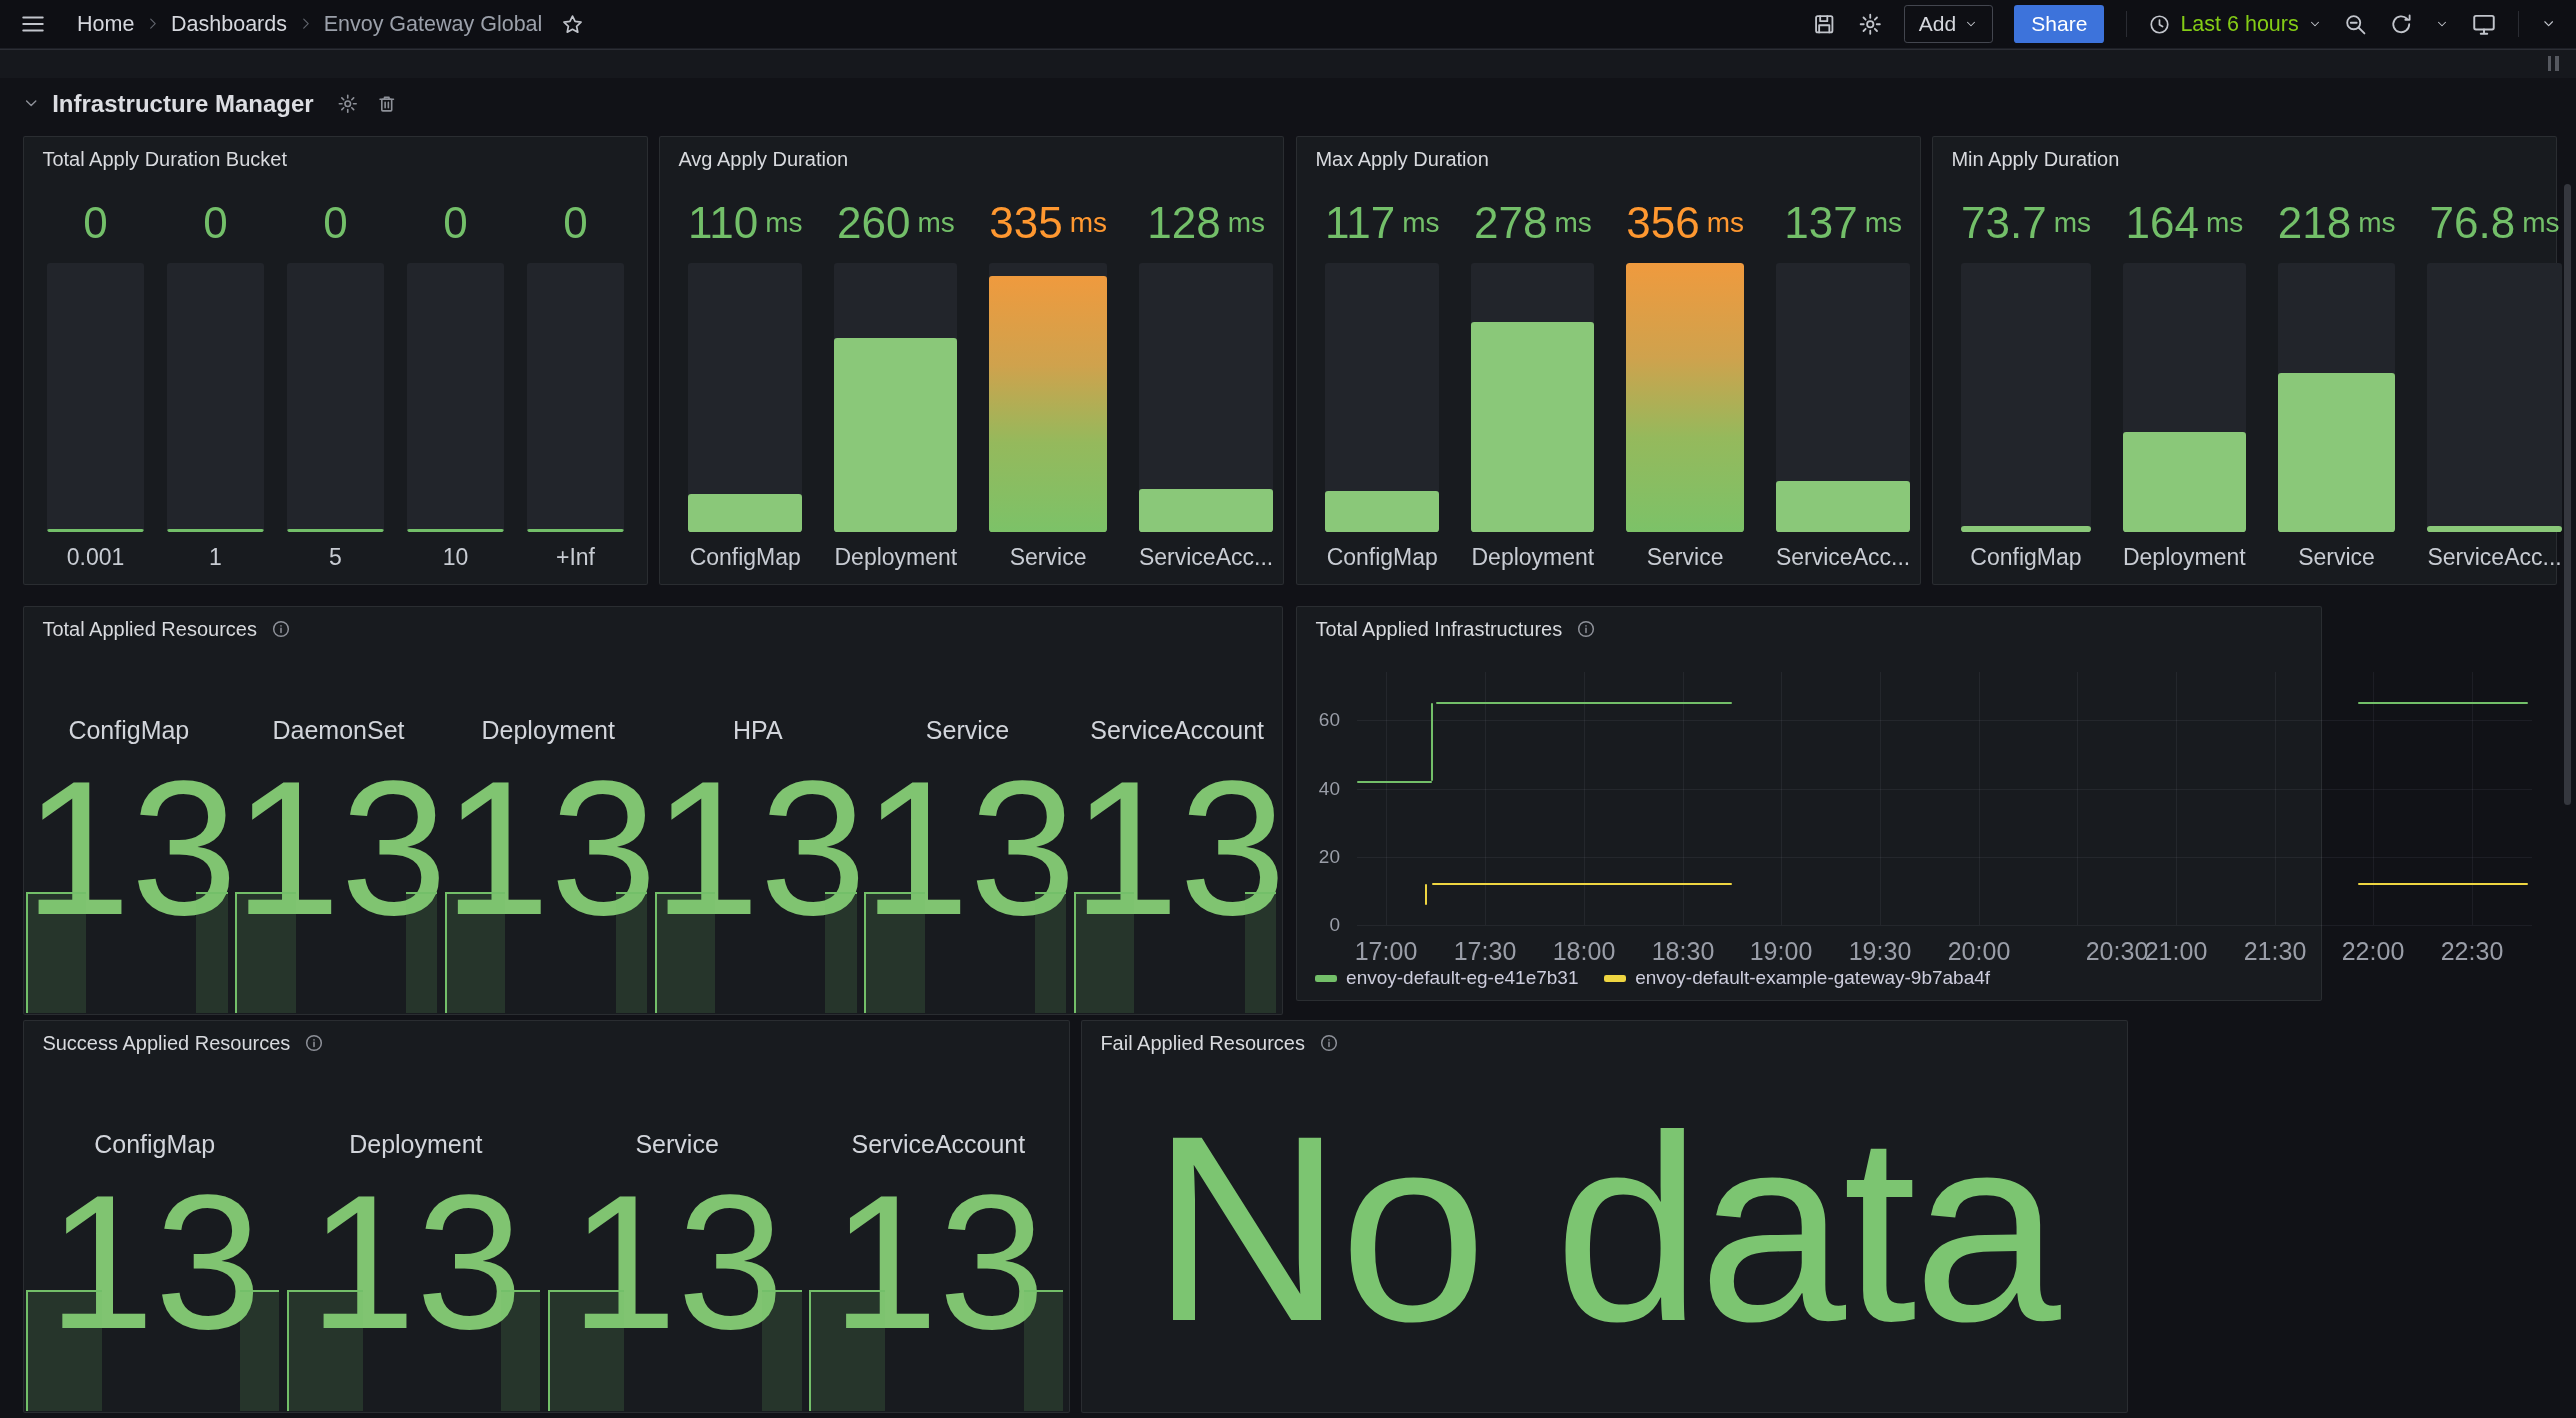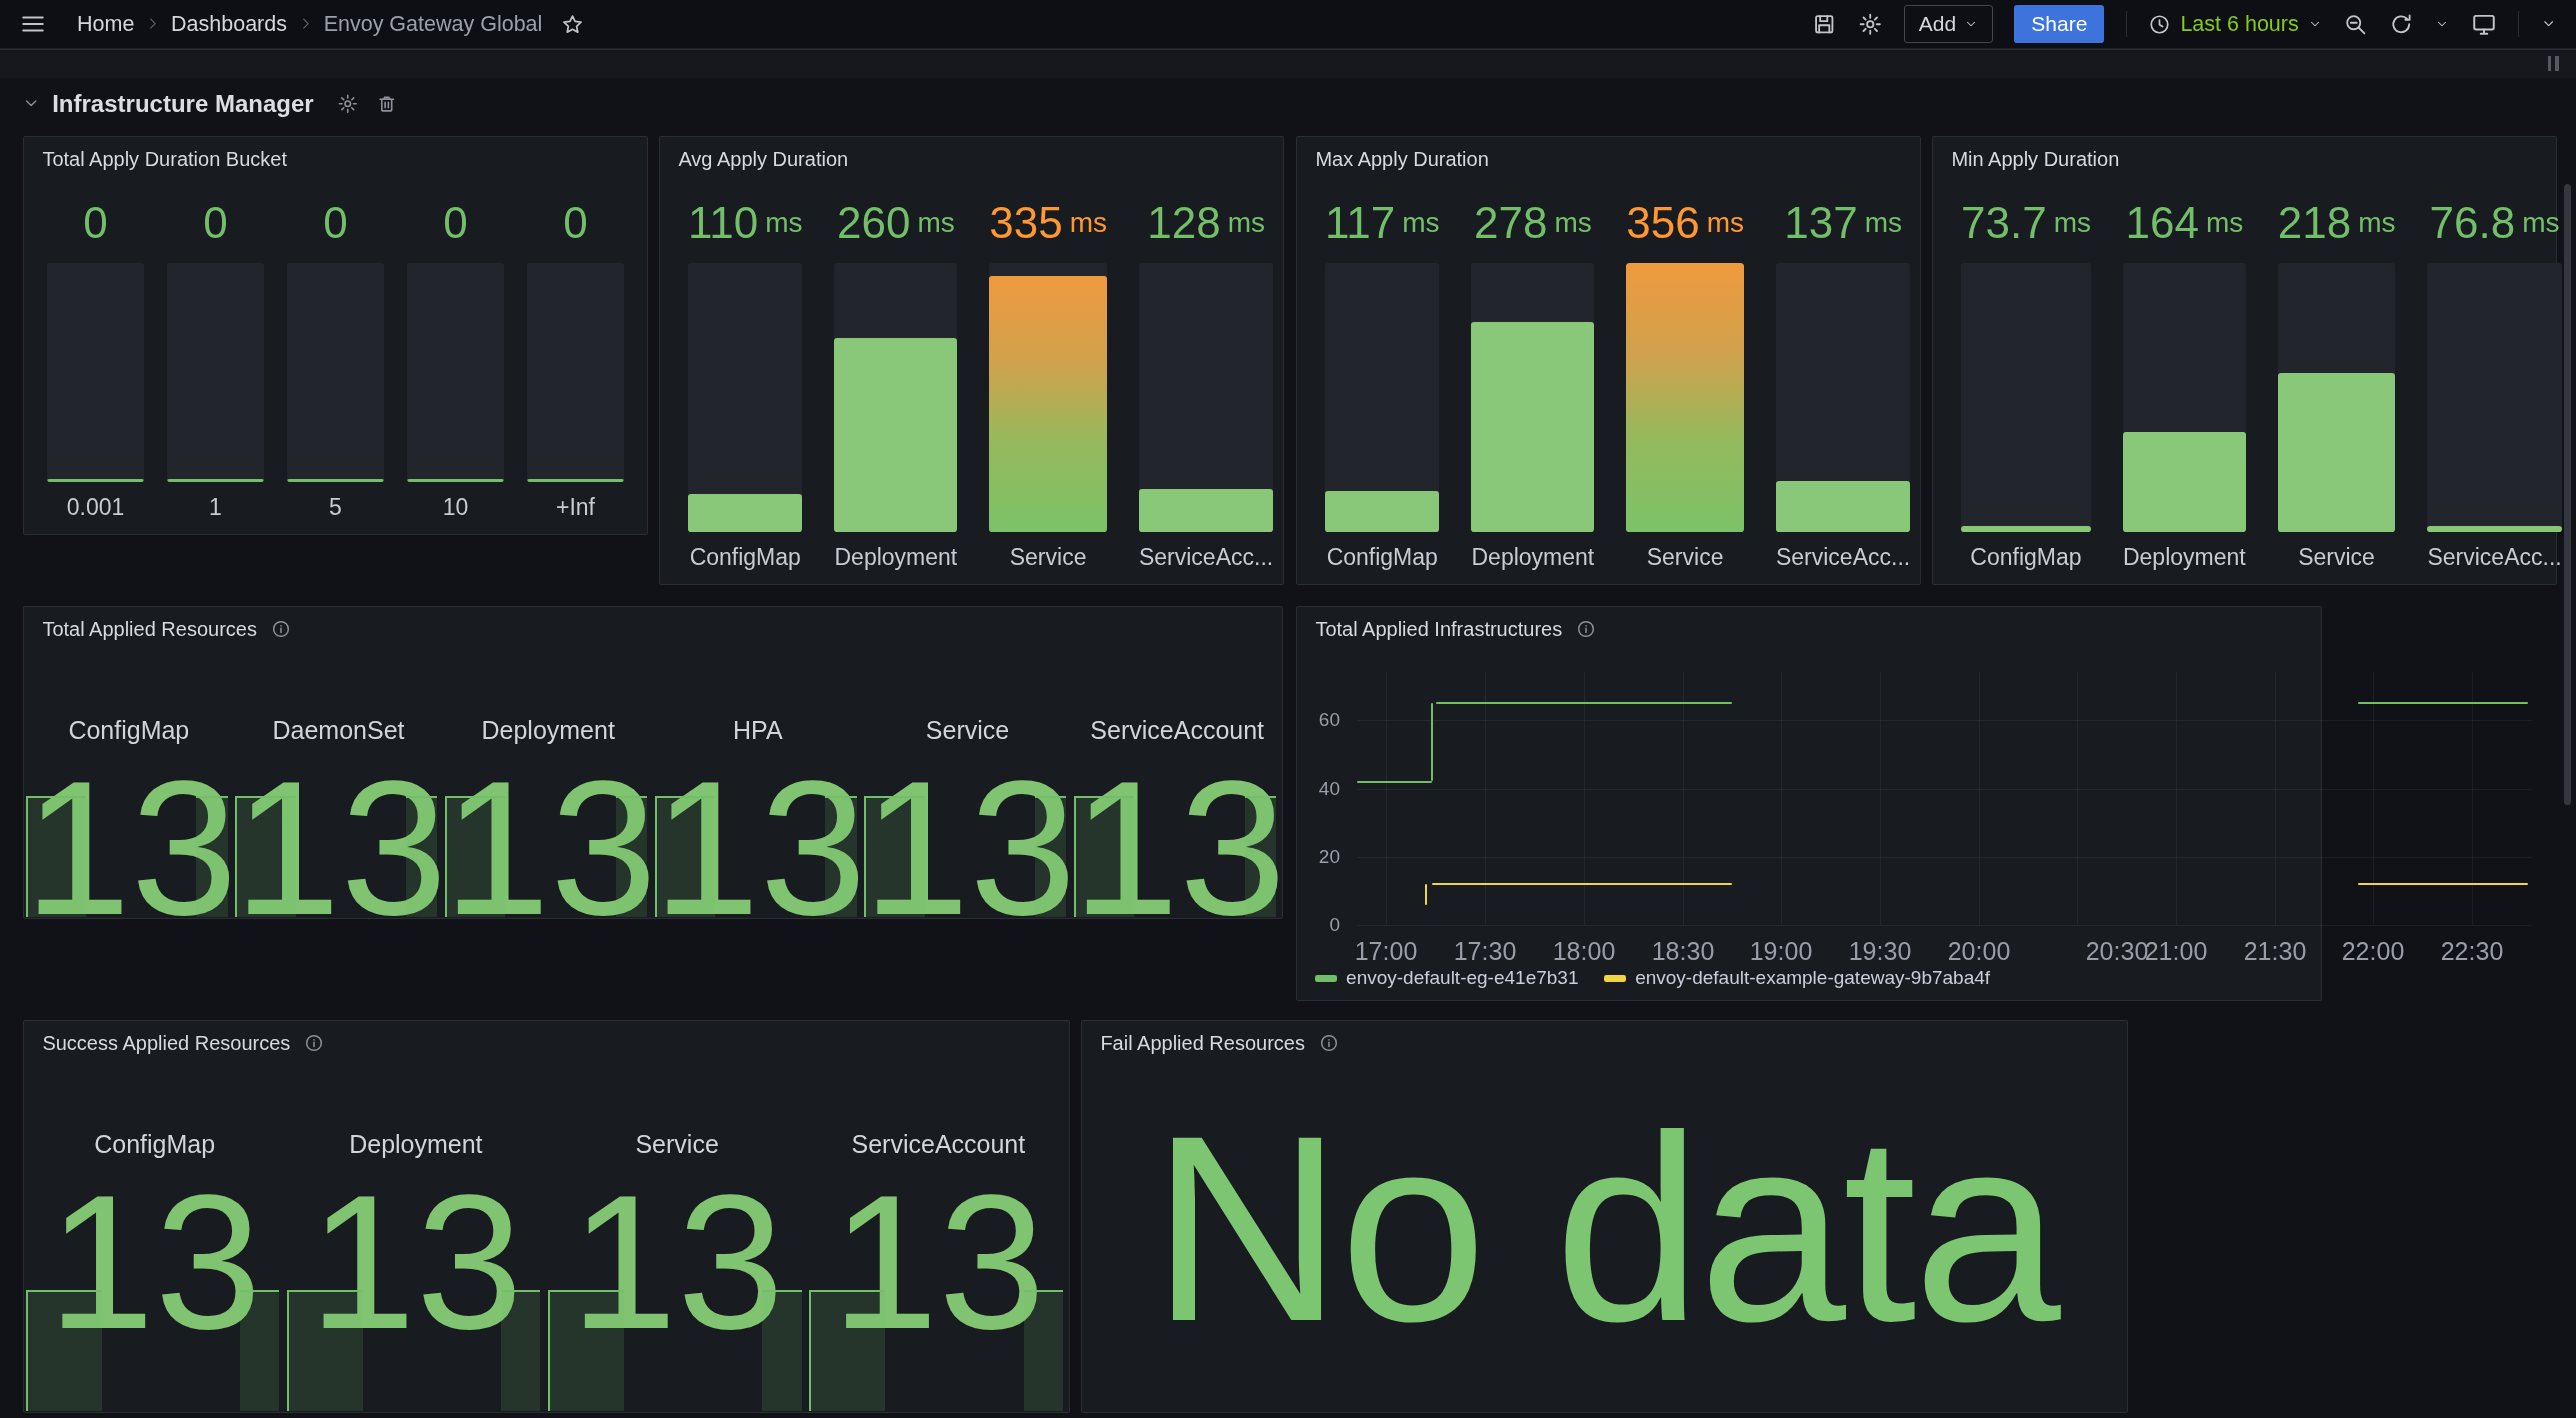--- a/index.html
+++ b/index.html
@@ -197,21 +197,21 @@
   </span>
   <span class="icon" style="margin-left:6.1px">
     <svg width="21.5" height="21.5" viewBox="0 0 24 24">
         <path d="M4.5 7h15M9.5 7V4.8h5V7"></path>
         <rect x="6.5" y="7" width="11" height="13" rx="1"></rect>
         <path d="M10.2 10.5v6M13.8 10.5v6"></path>
       </svg>
   </span>
 </div>
 
-<div class="panel" id="p-bucket" style="left:23px;  top:136px;  width:625px;  height:399px;">
+<div class="panel" id="p-bucket" style="left:23px;  top:136px;  width:625px;  height:449px;">
     <div class="ptitle">
       <span>Total Apply Duration Bucket</span>
     </div>
     <div class="bars-row" style="left: 23px; right: 23px; gap: 23px;">
       <div class="barwrap" style="flex: 1 1 0%;">
         <div class="bar-value" style="color: rgb(115, 191, 105);">0</div>
         <div class="bgcol">
           <div class="bgfill" style="height: 3.1px; background: rgb(115, 191, 105);"></div>
         </div>
         <div class="bar-label">0.001</div>
@@ -344,21 +344,21 @@
       </div>
       <div class="barwrap" style="flex: 1 1 0%;">
         <div class="bar-value" style="color: rgb(115, 191, 105);">76.8<span class="unit">ms</span></div>
         <div class="bgcol">
           <div class="bgfill" style="height: 2%; background: rgb(138, 200, 121);"></div>
         </div>
         <div class="bar-label">ServiceAcc...</div>
       </div>
     </div>
   </div>
-<div class="panel" id="p-total" style="left:23px;  top:606px;  width:1260px; height:313px;">
+<div class="panel" id="p-total" style="left:23px;  top:606px;  width:1260px; height:409px;">
     <div class="ptitle">
       <span>Total Applied Resources</span>
       <span class="icon">
         <svg width="20" height="20" viewBox="0 0 24 24" style="stroke:#8e9199;fill:none;stroke-width:1.8;stroke-linecap:round">
           <circle cx="12" cy="12" r="8.8"></circle>
           <path d="M12 8.1v.2M12 11.2v4.9"></path>
         </svg>
       </span>
     </div>
     <div class="cells">

